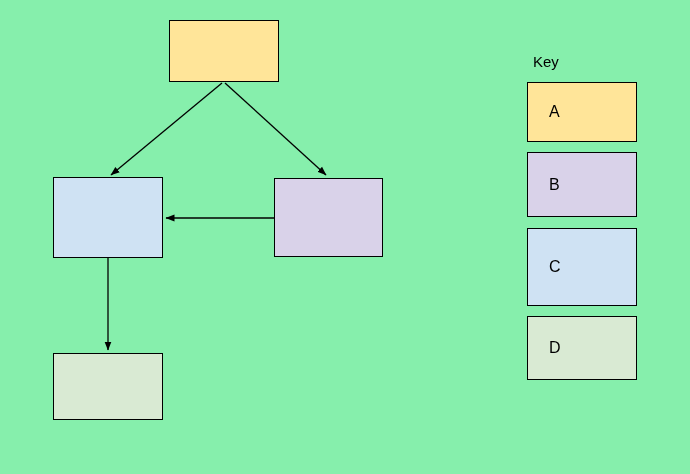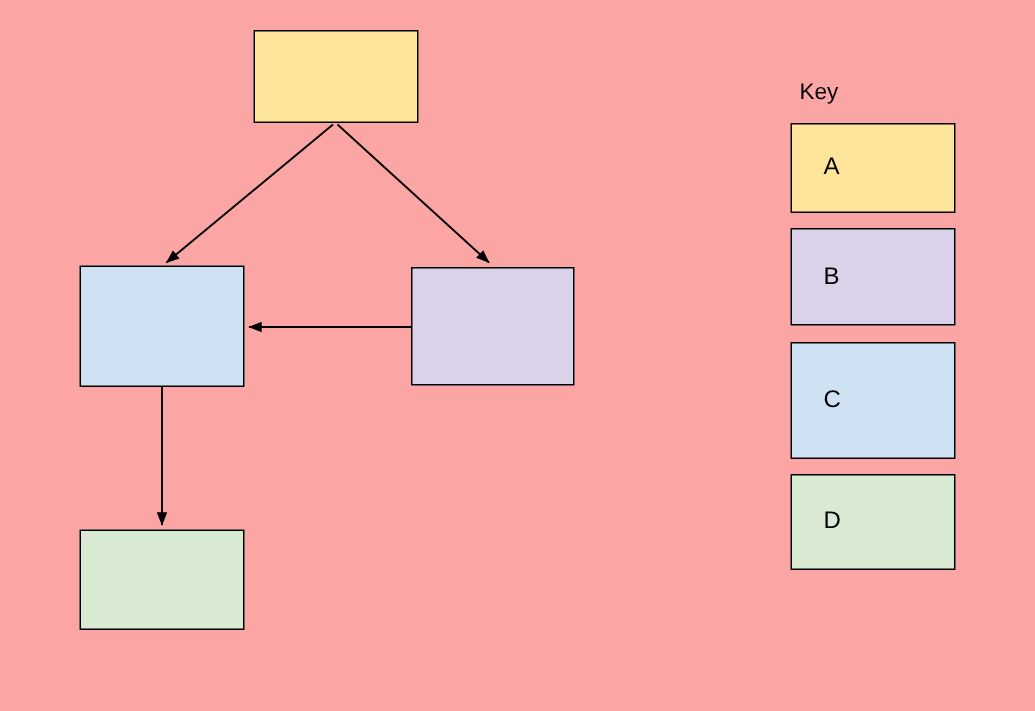--- a/index.html
+++ b/index.html
@@ -3,21 +3,21 @@
 <meta charset="utf-8">
 <style>
   * { margin: 0; padding: 0; box-sizing: border-box; }
   html, body { background: #ffffff; }
   body { font-family: "Liberation Sans", sans-serif; color: #000000; }
 
   .stage {
     position: relative;
     width: 690px;
     height: 474px;
-    background: #fca5a5;
+    background: #86efac;
     overflow: hidden;
   }
 
   #edge-layer {
     position: absolute;
     left: 0; top: 0;
     width: 690px; height: 474px;
     pointer-events: none;
   }
 

